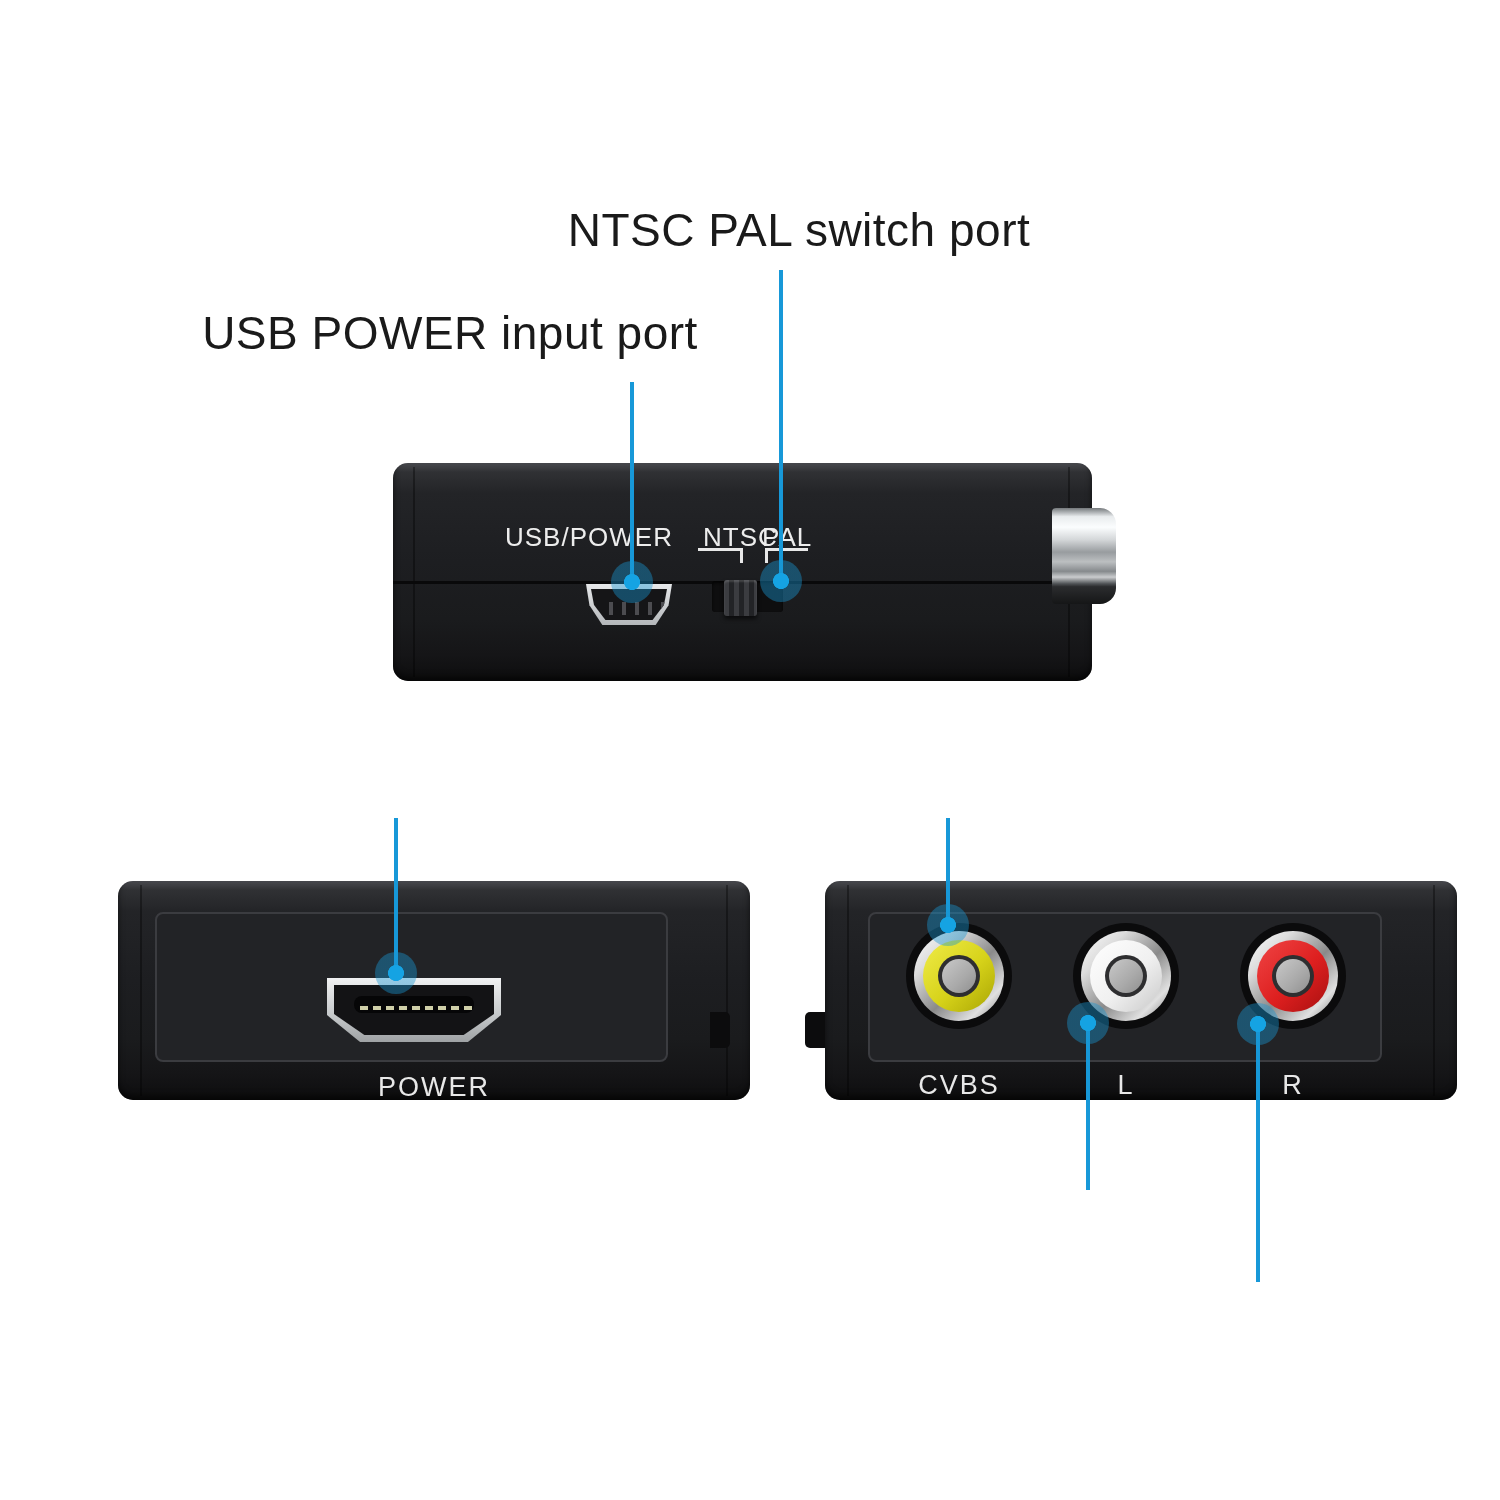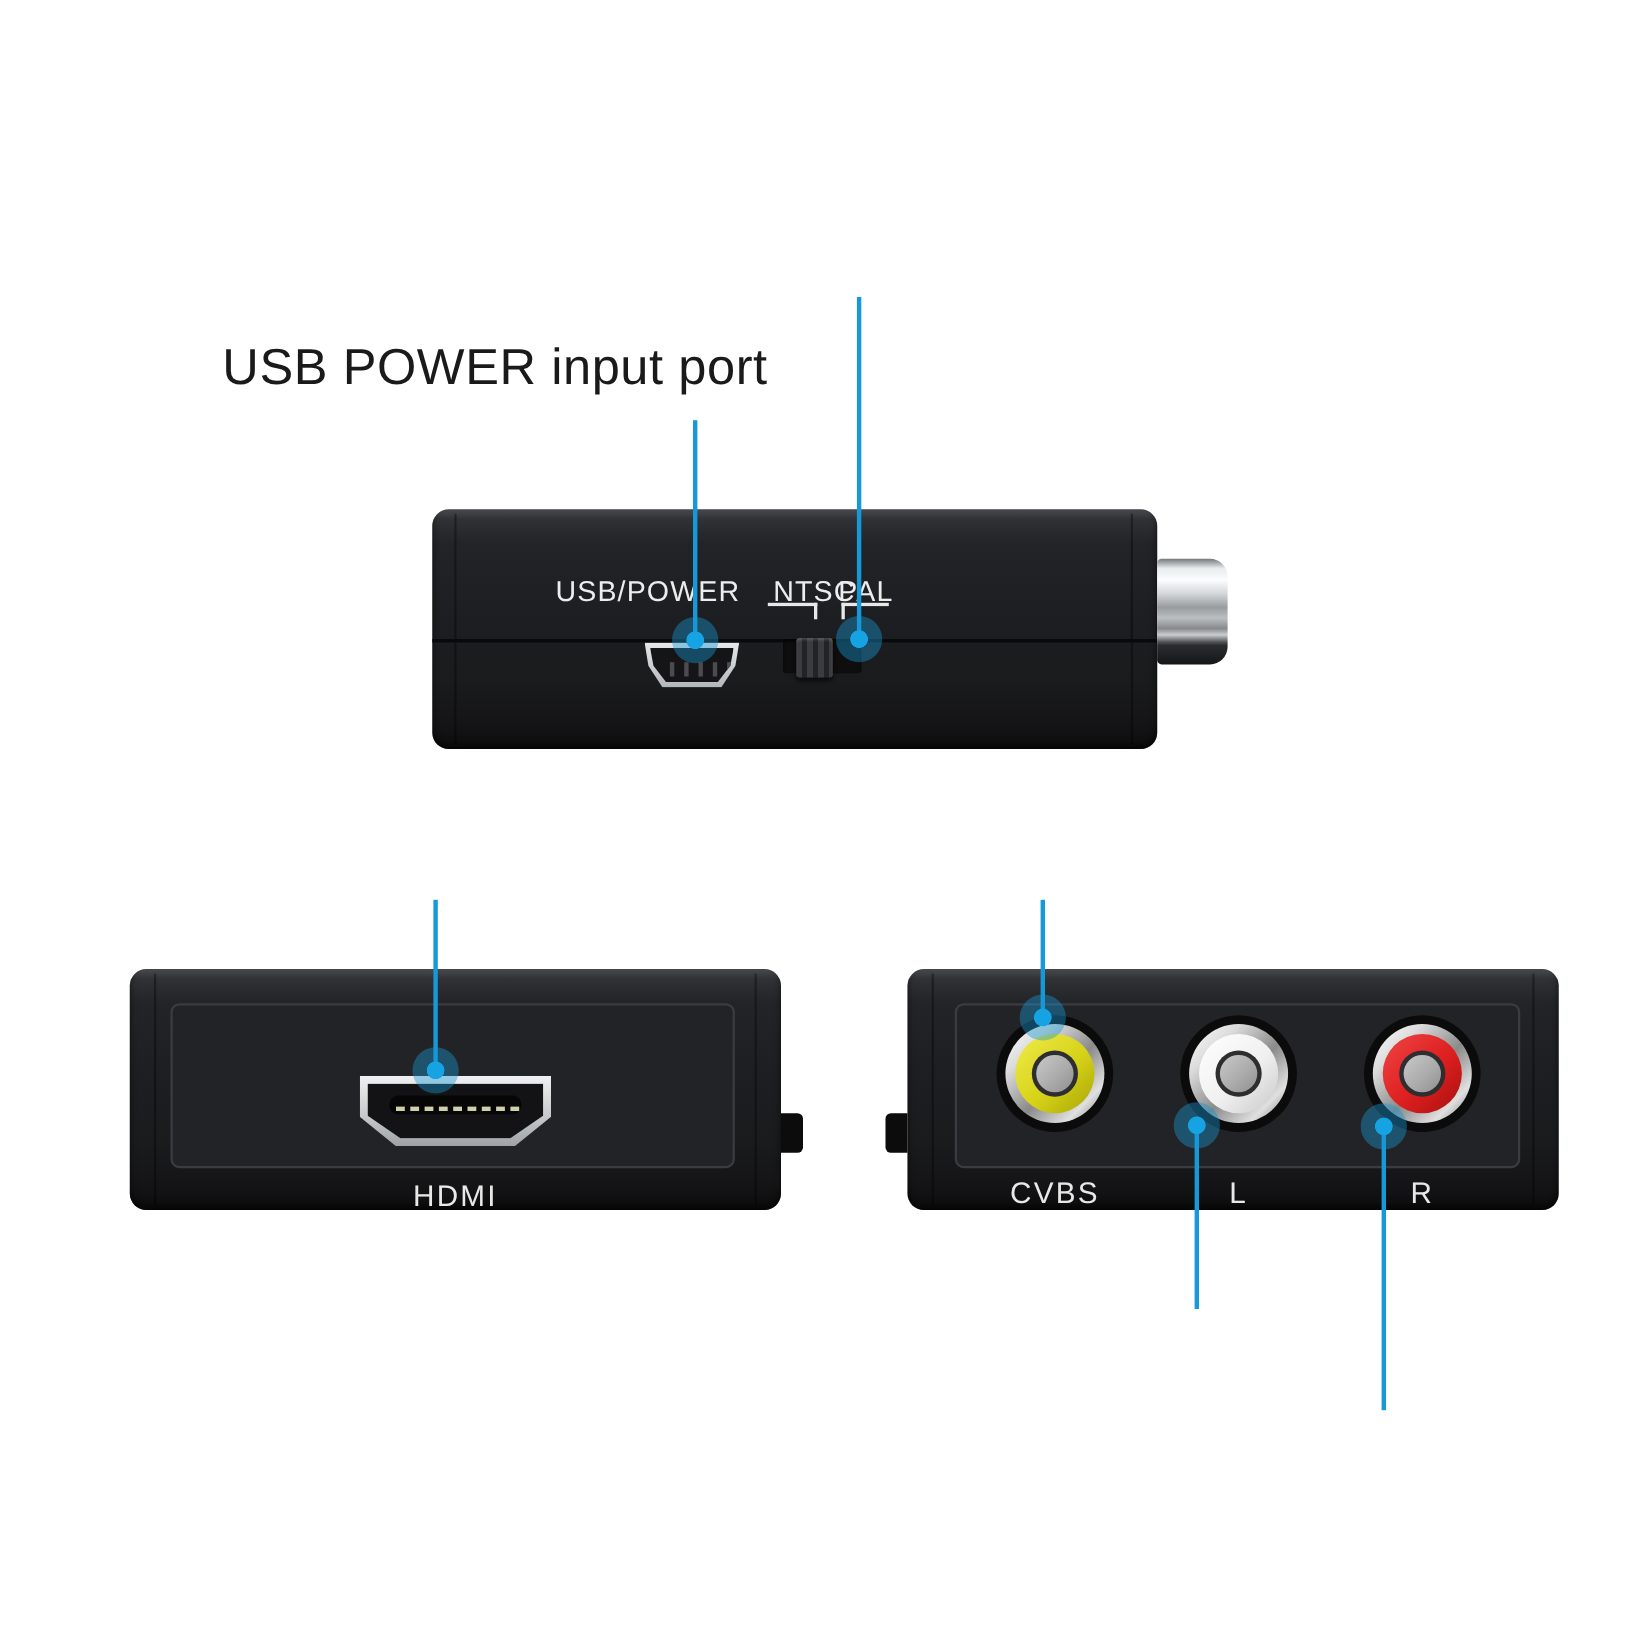--- a/index.html
+++ b/index.html
@@ -13,21 +13,21 @@
     font-size:46px;color:#1a1a1a;white-space:nowrap;letter-spacing:0.5px;
   }
   
   .callout-line{position:absolute;width:4px;background:#1798d8;}
   .callout-dot{
     position:absolute;width:42px;height:42px;transform:translate(-50%,-50%);
     border-radius:50%;
     background:radial-gradient(circle,#15a3e3 0 26%,rgba(24,150,210,0.42) 28% 78%,rgba(24,150,210,0) 80%);
   }
   
-  .device{position:absolute;}
+  .device{position:absolute;padding-left:40px;}
   .box-shell{
     position:absolute;inset:0;border-radius:15px;
     background:linear-gradient(180deg,#4a4b50 0px,#303134 9px,#232427 14%,#1d1e21 45%,#1a1b1d 72%,#151517 88%,#0d0d0e 100%);
     box-shadow:inset 0 -4px 6px rgba(0,0,0,.6);
   }
   .corner-seam{position:absolute;top:4px;bottom:4px;width:2px;background:rgba(0,0,0,0.35);}
   .seam-line{position:absolute;left:0;right:0;height:3px;background:#09090a;}
   .inner-panel{
     position:absolute;border:2px solid #3b3c40;border-radius:8px;background:#222326;
   }
@@ -86,20 +86,21 @@
   }
   .yellow-ring{background:linear-gradient(135deg,#f0ec49,#d6d219 55%,#a9a504);}
   .white-ring{background:linear-gradient(135deg,#ffffff,#f0f0f0 55%,#c8c8c8);}
   .red-ring{background:linear-gradient(135deg,#f04545,#dd1f1f 55%,#a81010);}
 </style>
 </head>
 <body>
 
 <div class="stage">
 
+  <div class="callout-label" style="left:799px;top:203px;">NTSC PAL switch port</div>
   <div class="callout-label" style="left:450px;top:306px;">USB POWER input port</div>
 
   <div class="device" style="left:393px;top:463px;width:659px;height:218px;">
     <div class="box-shell"></div>
     <div class="corner-seam" style="left:20px;"></div>
     <div class="corner-seam" style="right:22px;"></div>
     <div class="seam-line" style="top:118px;"></div>
 
     <span class="device-text" style="left:112px;top:59px;">USB/POWER</span>
     <span class="device-text" style="left:310px;top:59px;">NTSC</span>
@@ -138,21 +139,21 @@
         <div class="hdmi-pin" style="left:52px;"></div>
         <div class="hdmi-pin" style="left:65px;"></div>
         <div class="hdmi-pin" style="left:78px;"></div>
         <div class="hdmi-pin" style="left:91px;"></div>
         <div class="hdmi-pin" style="left:104px;"></div>
         <div class="hdmi-pin" style="left:117px;"></div>
         <div class="hdmi-pin" style="left:130px;"></div>
       </div>
     </div>
 
-    <div class="device-text-center" style="top:191px;">HDMI</div>
+    <div class="device-text-center" style="top:191px;">POWER</div>
   </div>
 
   <div class="device" style="left:825px;top:881px;width:592px;height:219px;">
     <div class="box-shell"></div>
     <div class="corner-seam" style="left:22px;"></div>
     <div class="corner-seam" style="right:22px;"></div>
     <div class="inner-panel" style="left:43px;top:31px;width:510px;height:146px;"></div>
     <div class="side-tab" style="left:-20px;top:131px;border-radius:5px 0 0 5px;"></div>
 
     <div class="jack jack-ring0" style="left:134px;top:95px;">

